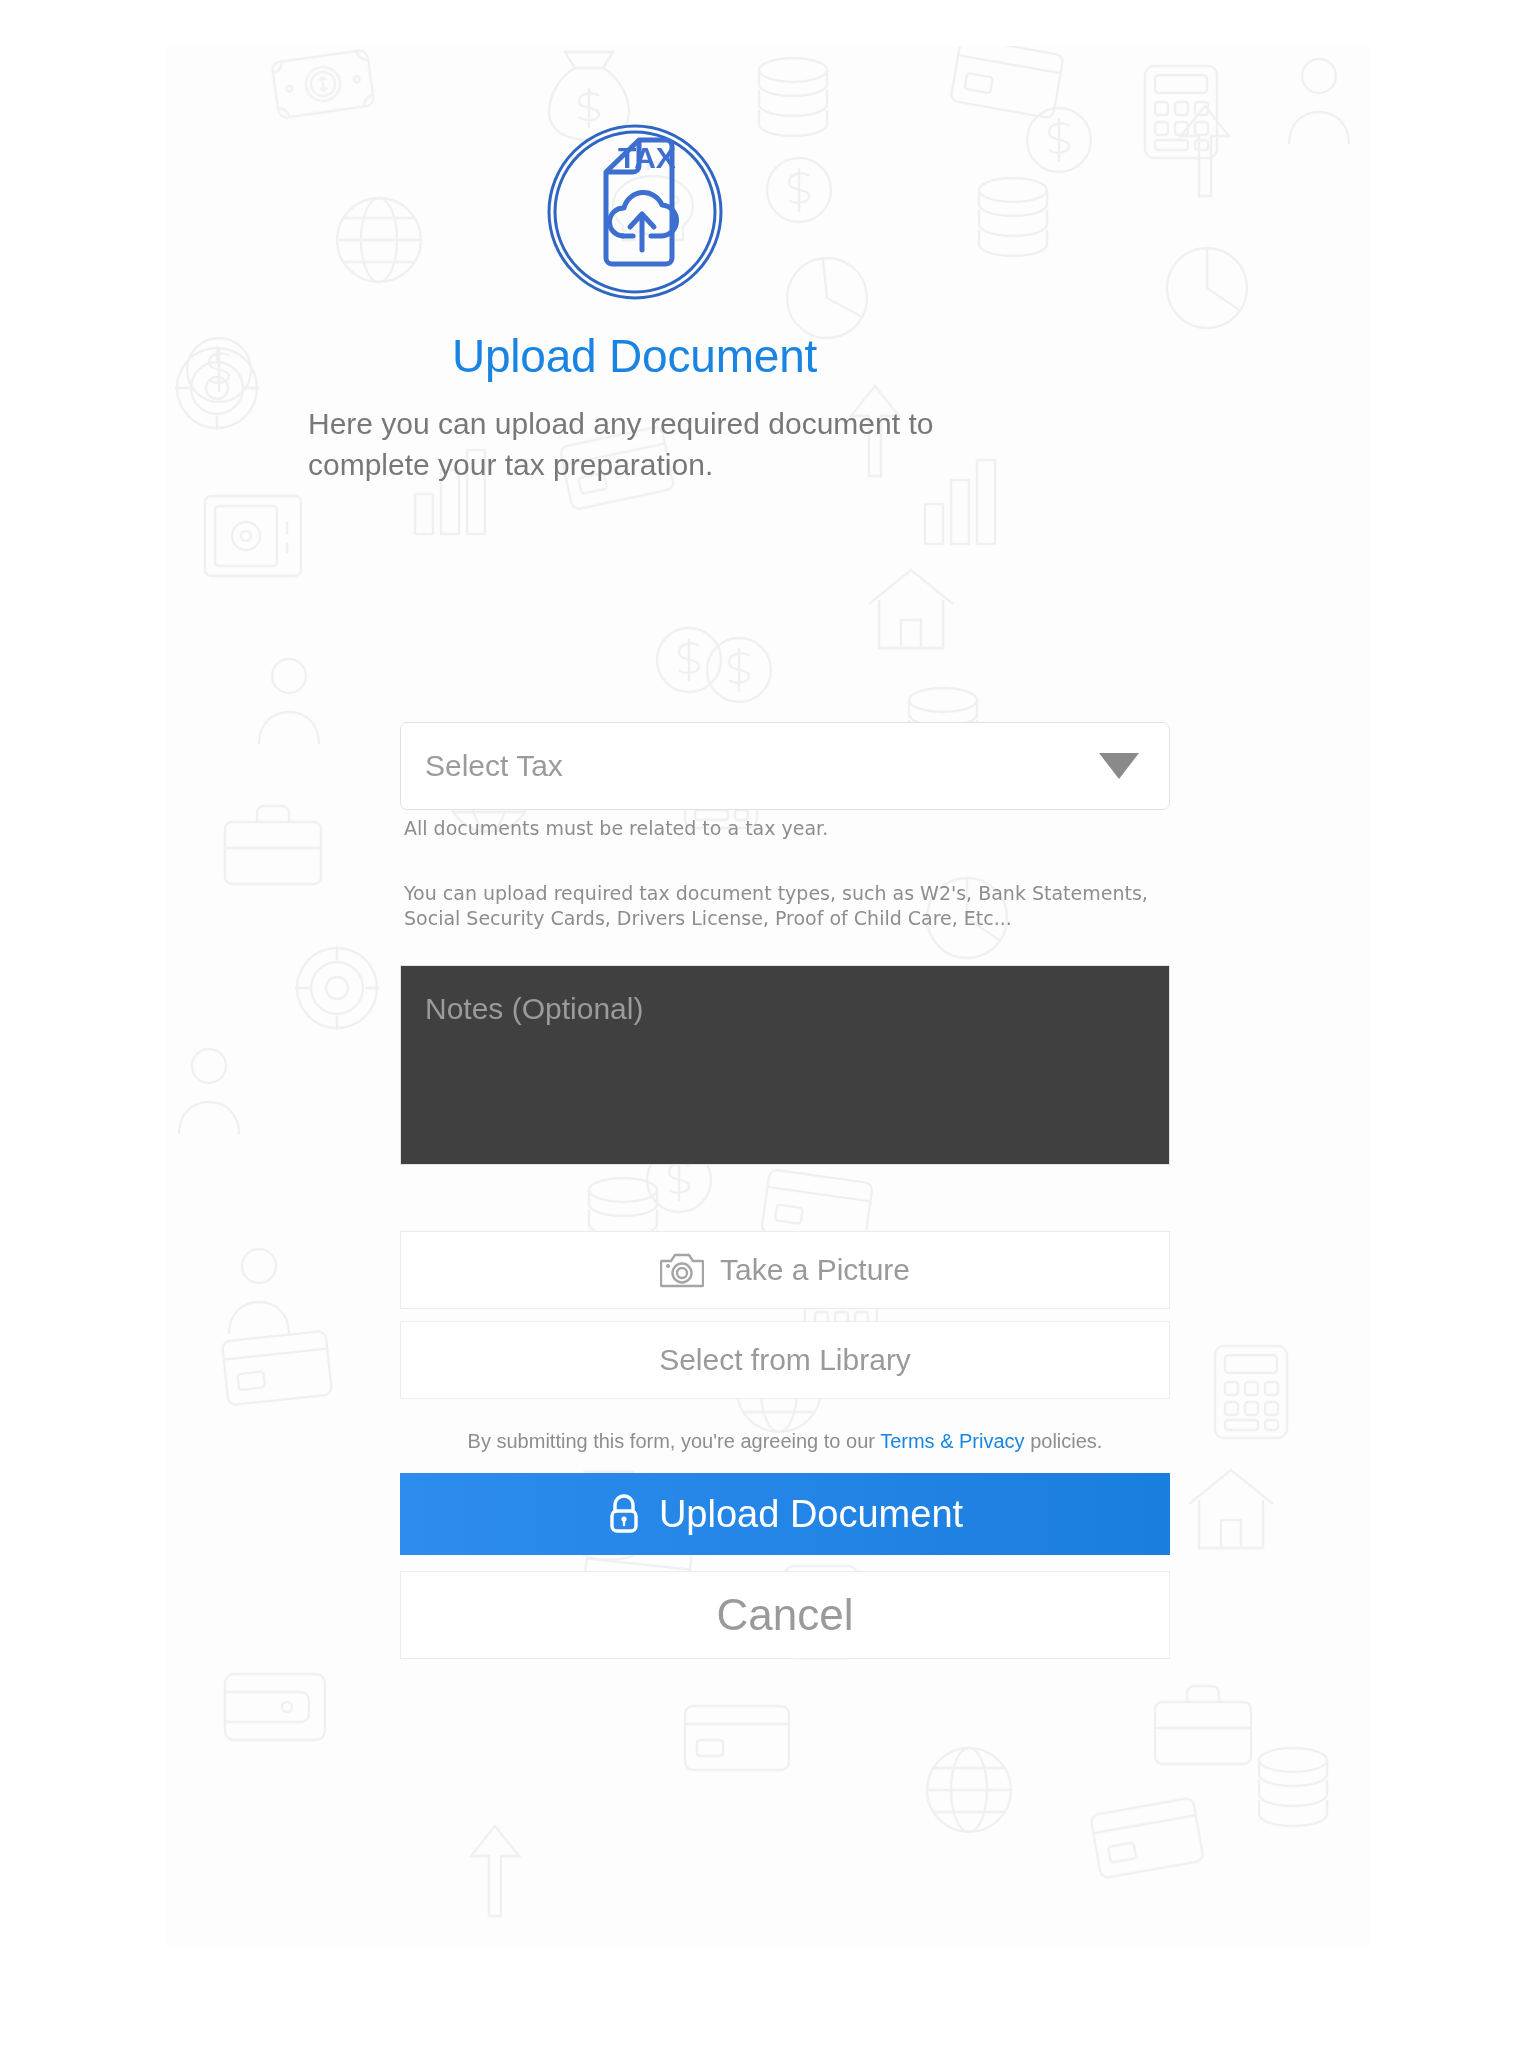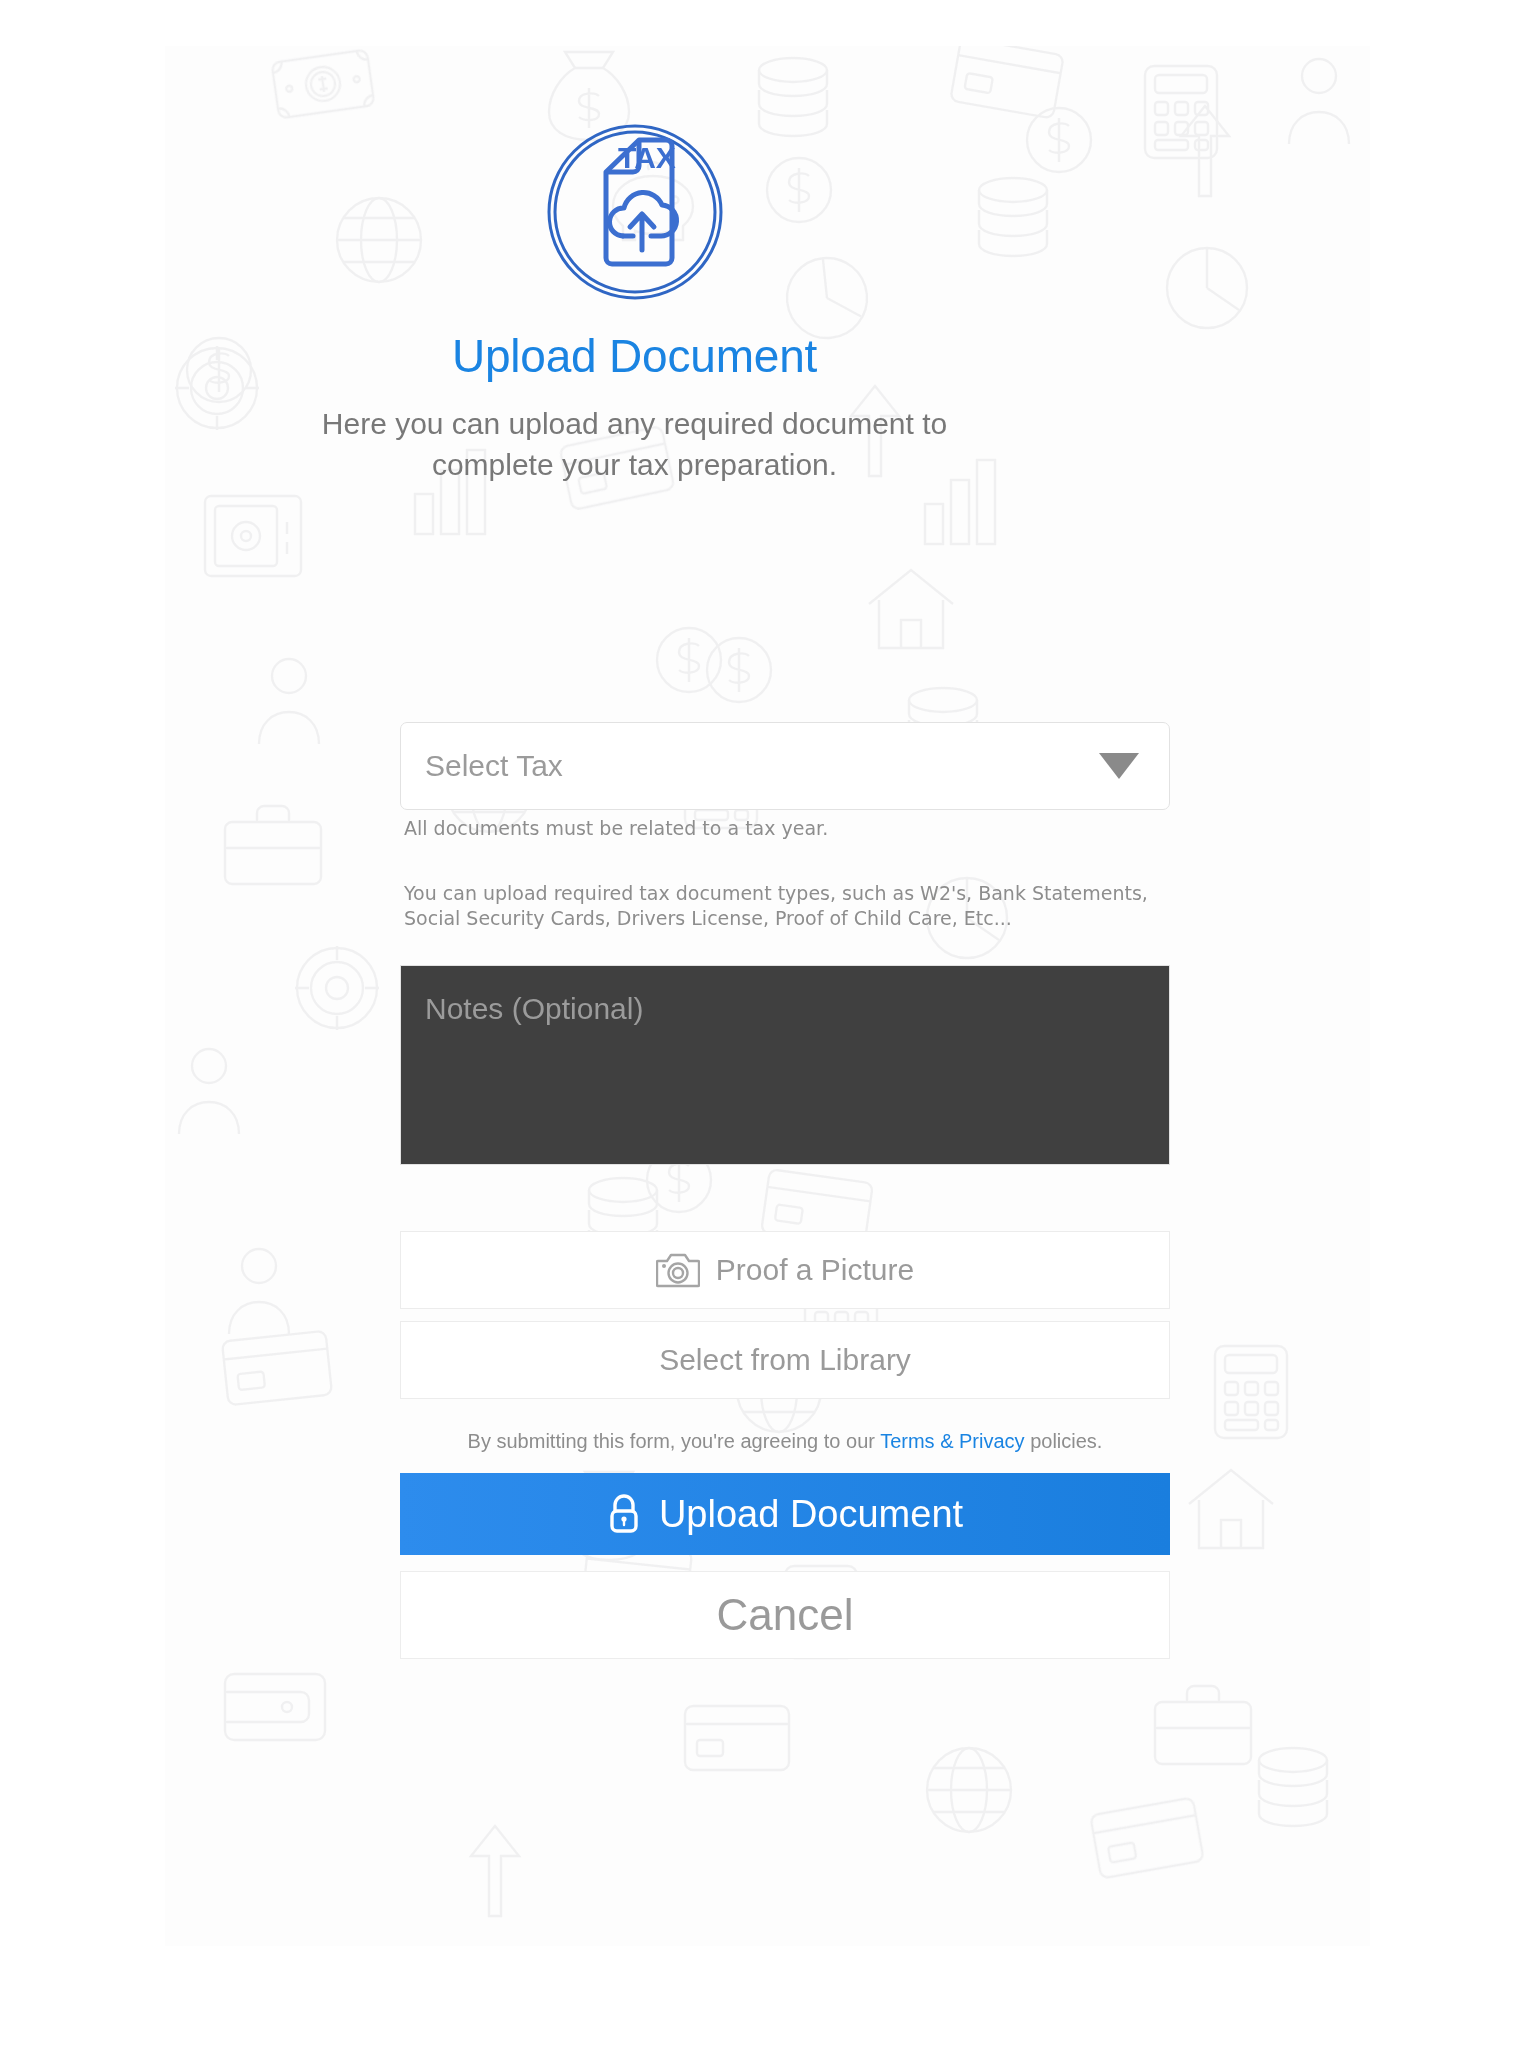--- a/index.html
+++ b/index.html
@@ -42,22 +42,22 @@
     left:0;right:0;top:325px;
     text-align:center;
     font-size:46px;
     line-height:62px;
     font-weight:400;
     color:#1a84e2;
     letter-spacing:-0.2px;
   }
   #page-subtitle{
     position:absolute;
-    left:300px;right:300px;top:403px;
-    text-align:center;
+    left:308px;right:300px;top:403px;
+    text-align:left;
     font-size:30px;
     line-height:41px;
     color:#787878;
     font-weight:400;
   }
 
   
   #form{
     position:absolute;
     left:400px; top:722px; width:770px;
@@ -374,21 +374,21 @@
 
     <div style="height:62px"></div>
 
     <button class="ghost-btn">
       <svg id="camera-icon" width="44" height="36" viewBox="0 0 44 36" xmlns="http://www.w3.org/2000/svg">
         <path d="M2 9h9l4-6h14l4 6h9a1 1 0 0 1 1 1v23a1 1 0 0 1-1 1H2a1 1 0 0 1-1-1V10a1 1 0 0 1 1-1z" fill="none" stroke="#a5a5a5" stroke-width="2.4" stroke-linejoin="round"></path>
         <circle cx="22" cy="21" r="9.5" fill="none" stroke="#a5a5a5" stroke-width="2.4"></circle>
         <circle cx="22" cy="21" r="5" fill="none" stroke="#a5a5a5" stroke-width="2.4"></circle>
         <circle cx="8" cy="14" r="2" fill="#a5a5a5"></circle>
       </svg>
-      <span>Proof a Picture</span>
+      <span>Take a Picture</span>
     </button>
 
     <div style="height:12px"></div>
 
     <button class="ghost-btn">
       <span>Select from Library</span>
     </button>
 
     <div id="terms-line"><span>By submitting this form, you're agreeing to our </span><span id="terms-link">Terms &amp; Privacy</span><span> policies.</span></div>
 

